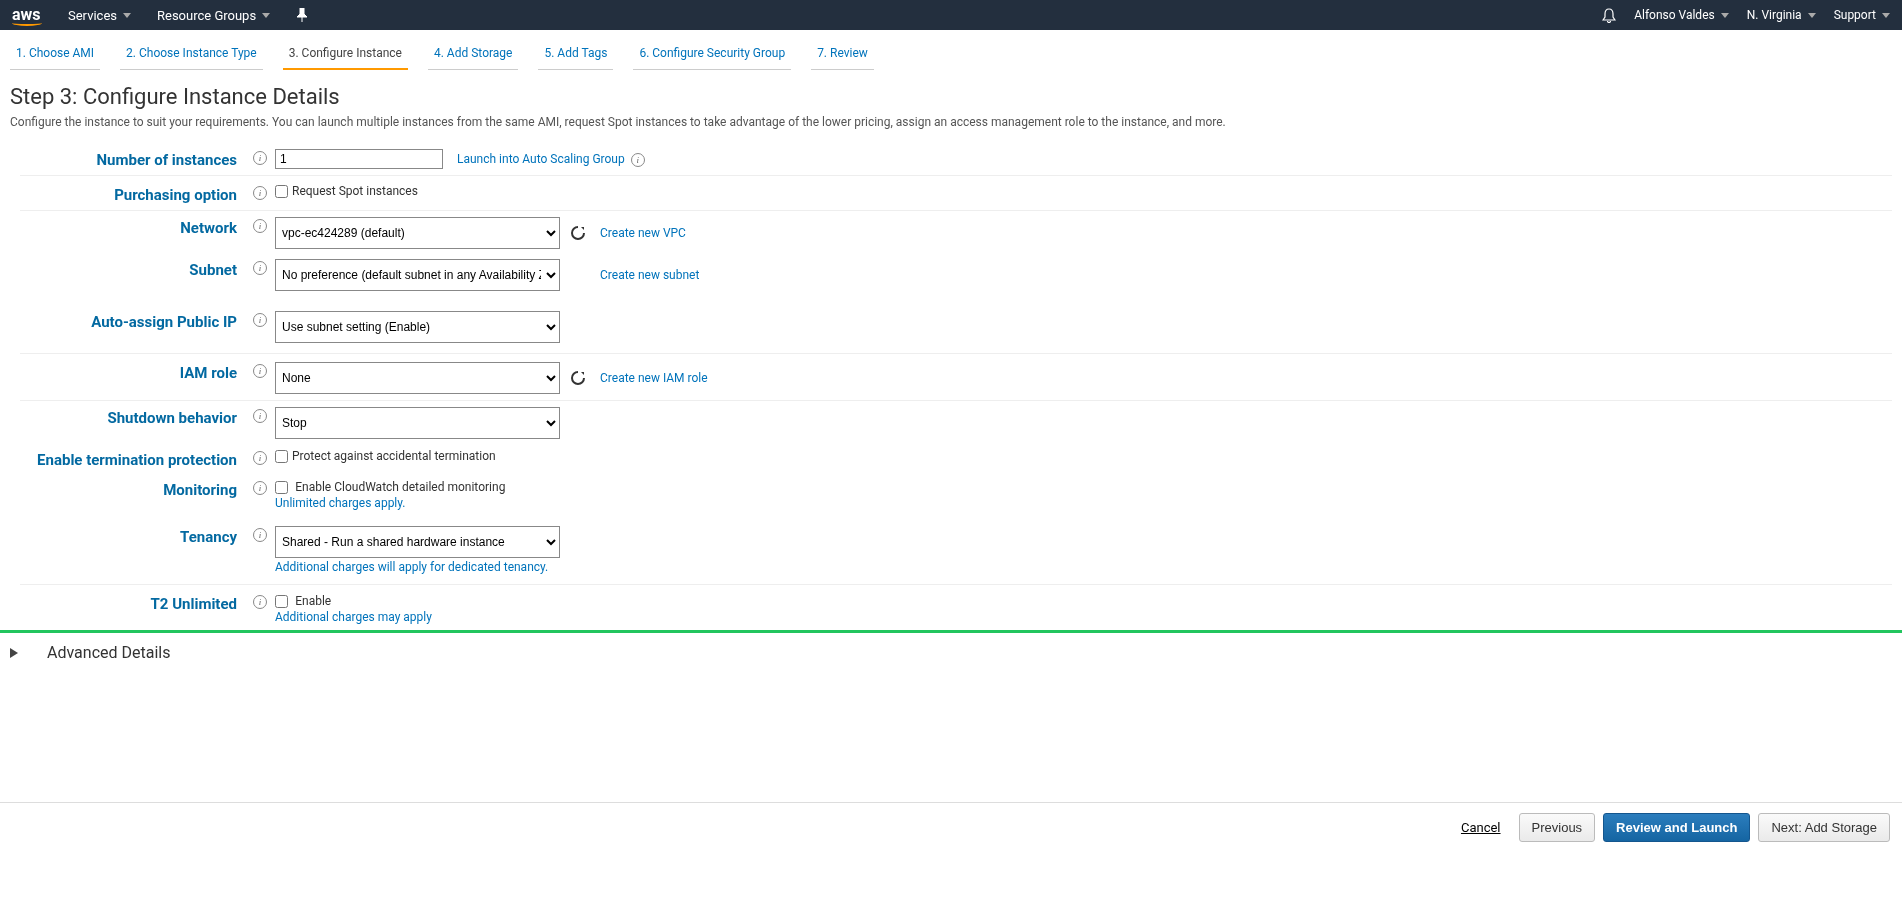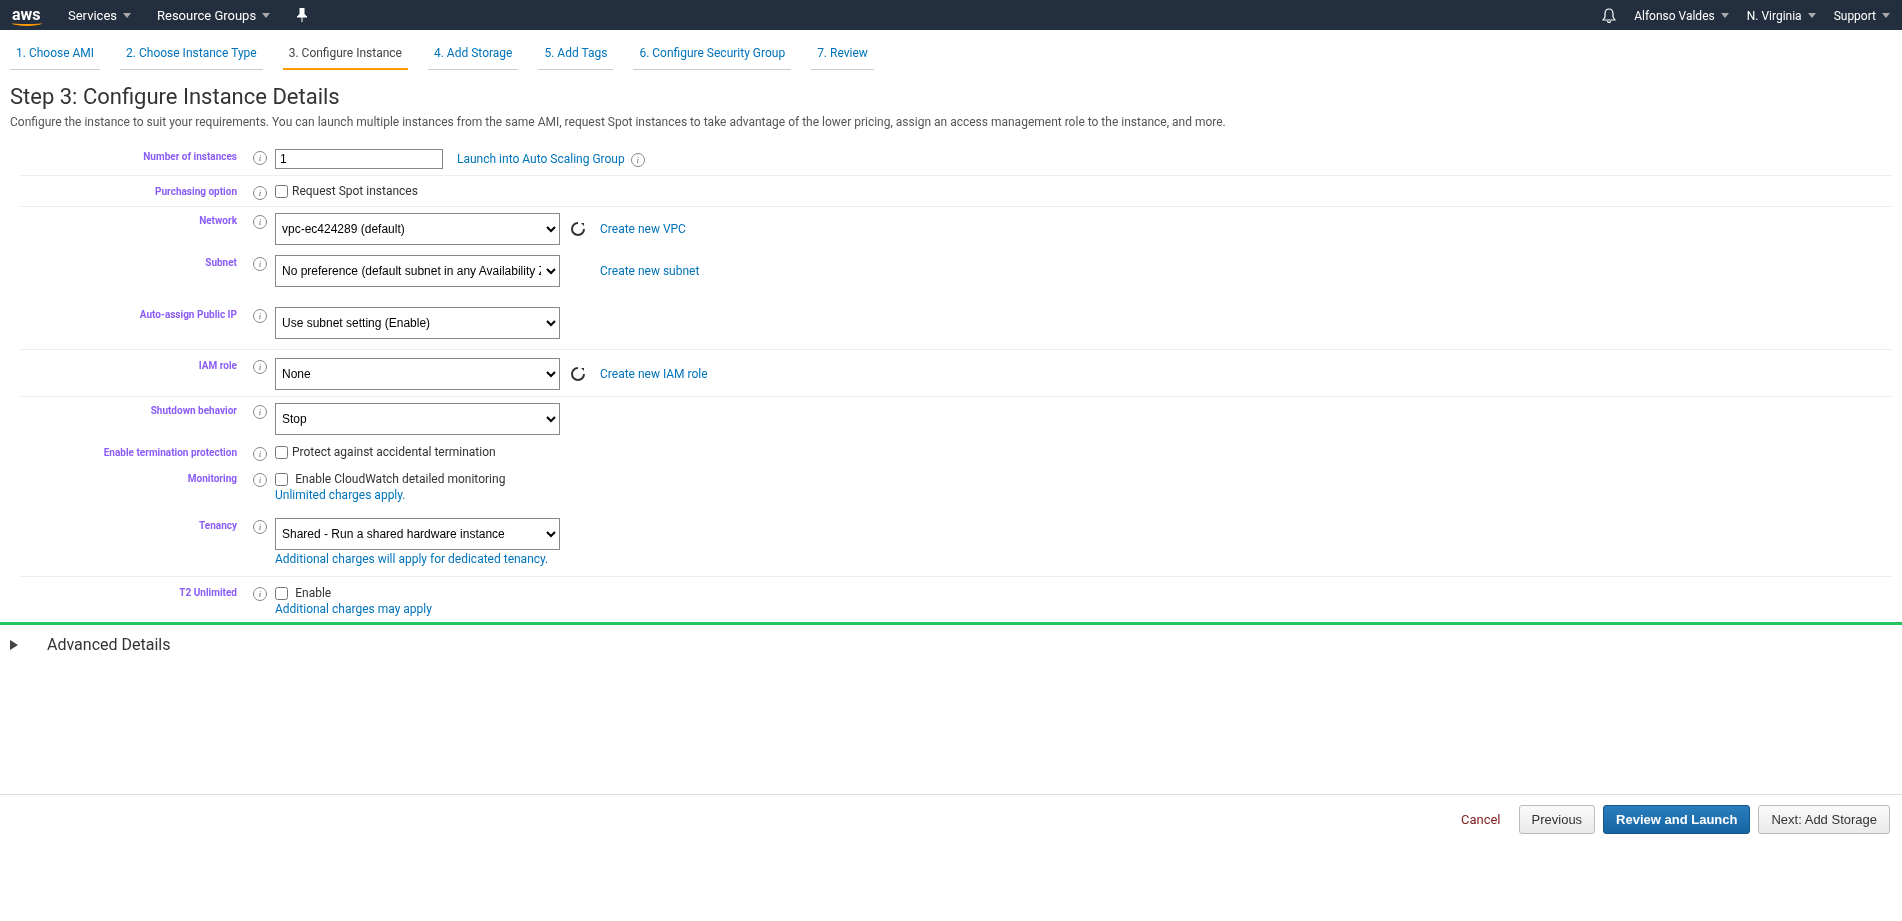--- a/index.html
+++ b/index.html
@@ -7,59 +7,59 @@
 
 
 .top-nav { background: #232f3e; height: 30px; display: flex; align-items: center; padding: 0 12px; color: #fff; }
 .logo { font-weight: bold; font-size: 16px; margin-right: 26px; display: flex; align-items: center; }
 .logo-text { color: #fff; }
 .logo-smile { height: 6px; width: 30px; border-bottom: 2px solid #ff9900; border-radius: 0 0 50% 50%; margin-top: -4px; }
 .nav-item { color: #fff; font-size: 13px; margin-right: 26px; cursor: pointer; display: flex; align-items: center; }
 .nav-item .caret { margin-left: 6px; }
 .pin-icon { color: #fff; cursor: pointer; }
 .nav-spacer { flex: 1; }
-.nav-right { display: flex; align-items: flex-end; }
+.nav-right { display: flex; align-items: center; }
 .nav-right .nav-item { margin-right: 18px; font-size: 12px; }
 .bell-icon { margin-right: 18px; cursor: pointer; }
 
 
 .wizard-tabs { display: flex; padding: 8px 10px 0 10px; border-bottom: 0; }
 .wizard-tab { font-size: 12px; color: #0073bb; padding: 8px 6px; margin-right: 20px; cursor: pointer; border-bottom: 1px solid #ccc; }
 .wizard-tab.active { color: #444; border-bottom: 2px solid #ff9900; font-weight: normal; }
 
 
 .page-title { font-size: 22px; color: #333; padding: 14px 0 2px 10px; font-weight: normal; }
 .page-subtitle { font-size: 12px; color: #555; padding: 4px 10px 12px 10px; }
 
 
 .form-section { margin-left: 20px; margin-right: 10px; }
 .form-row { display: flex; align-items: flex-start; padding: 6px 0; border-bottom: 1px solid #eee; }
 .form-row.noborder { border-bottom: none; }
 .form-row.subrow { border-bottom: none; padding: 4px 0; }
-.form-label-col { width: 225px; text-align: right; padding-right: 8px; padding-top: 4px; font-size: 10px; color: #8b5cf6; font-weight: bold; }
+.form-label-col { width: 225px; text-align: right; padding-right: 8px; padding-top: 4px; font-size: 15px; color: #0369a1; font-weight: bold; }
 .info-col { width: 30px; display: flex; justify-content: center; padding-top: 4px; }
 .info-icon { display: inline-flex; width: 14px; height: 14px; border: 1px solid #888; border-radius: 50%; font-size: 9px; color: #666; align-items: center; justify-content: center; font-family: Georgia, serif; font-style: italic; }
 .form-input-col { display: flex; align-items: center; flex-wrap: wrap; padding-top: 2px; }
 .text-input { border: 1px solid #888; padding: 2px 4px; font-size: 12px; height: 20px; width: 168px; }
 .select-input { border: 1px solid #888; padding: 1px 2px; font-size: 12px; height: 32px; width: 285px; background: #fff; }
 .link { color: #0073bb; font-size: 12px; cursor: pointer; margin-left: 8px; }
 .link-after-refresh { margin-left: 14px; }
 .refresh-icon { margin-left: 10px; cursor: pointer; display: inline-flex; width: 16px; height: 16px; }
 .checkbox { margin-right: 4px; vertical-align: middle; }
 .checkbox-label { font-size: 12px; color: #333; }
 .sub-note { font-size: 12px; color: #0073bb; cursor: pointer; margin-top: 2px; display: block; }
 
 
 .advanced-row { display: flex; align-items: center; padding: 10px 10px; border-top: 3px solid #22c55e; font-size: 16px; color: #333; cursor: pointer; gap: 21px; }
 .advanced-row .tri { margin-right: 8px; }
 
 
 .footer-divider { border-top: 1px solid #ddd; margin-top: 130px; }
 .footer-buttons { display: flex; justify-content: flex-end; padding: 10px 12px; gap: 8px; align-items: center; }
-.btn-link { color: #7f1d1d; font-size: 13px; cursor: pointer; padding: 6px 10px; }
+.btn-link { color: #000000; font-size: 13px; cursor: pointer; padding: 6px 10px; text-decoration: underline; }
 .btn { font-size: 13px; padding: 6px 12px; border-radius: 3px; cursor: pointer; border: 1px solid; }
 .btn-grey { background: linear-gradient(#fafafa,#eaeaea); border-color: #bbb; color: #333; }
 .btn-blue { background: linear-gradient(#2b7dbd,#1565a2); border-color: #14568e; color: #fff; font-weight: bold; }
 
 .row-group { border-bottom: 1px solid #eee; padding-bottom: 6px; }
 .asg-spacer { width: 6px; display: inline-block; }
 
 svg { display: block; }
 </style>
 </head>

